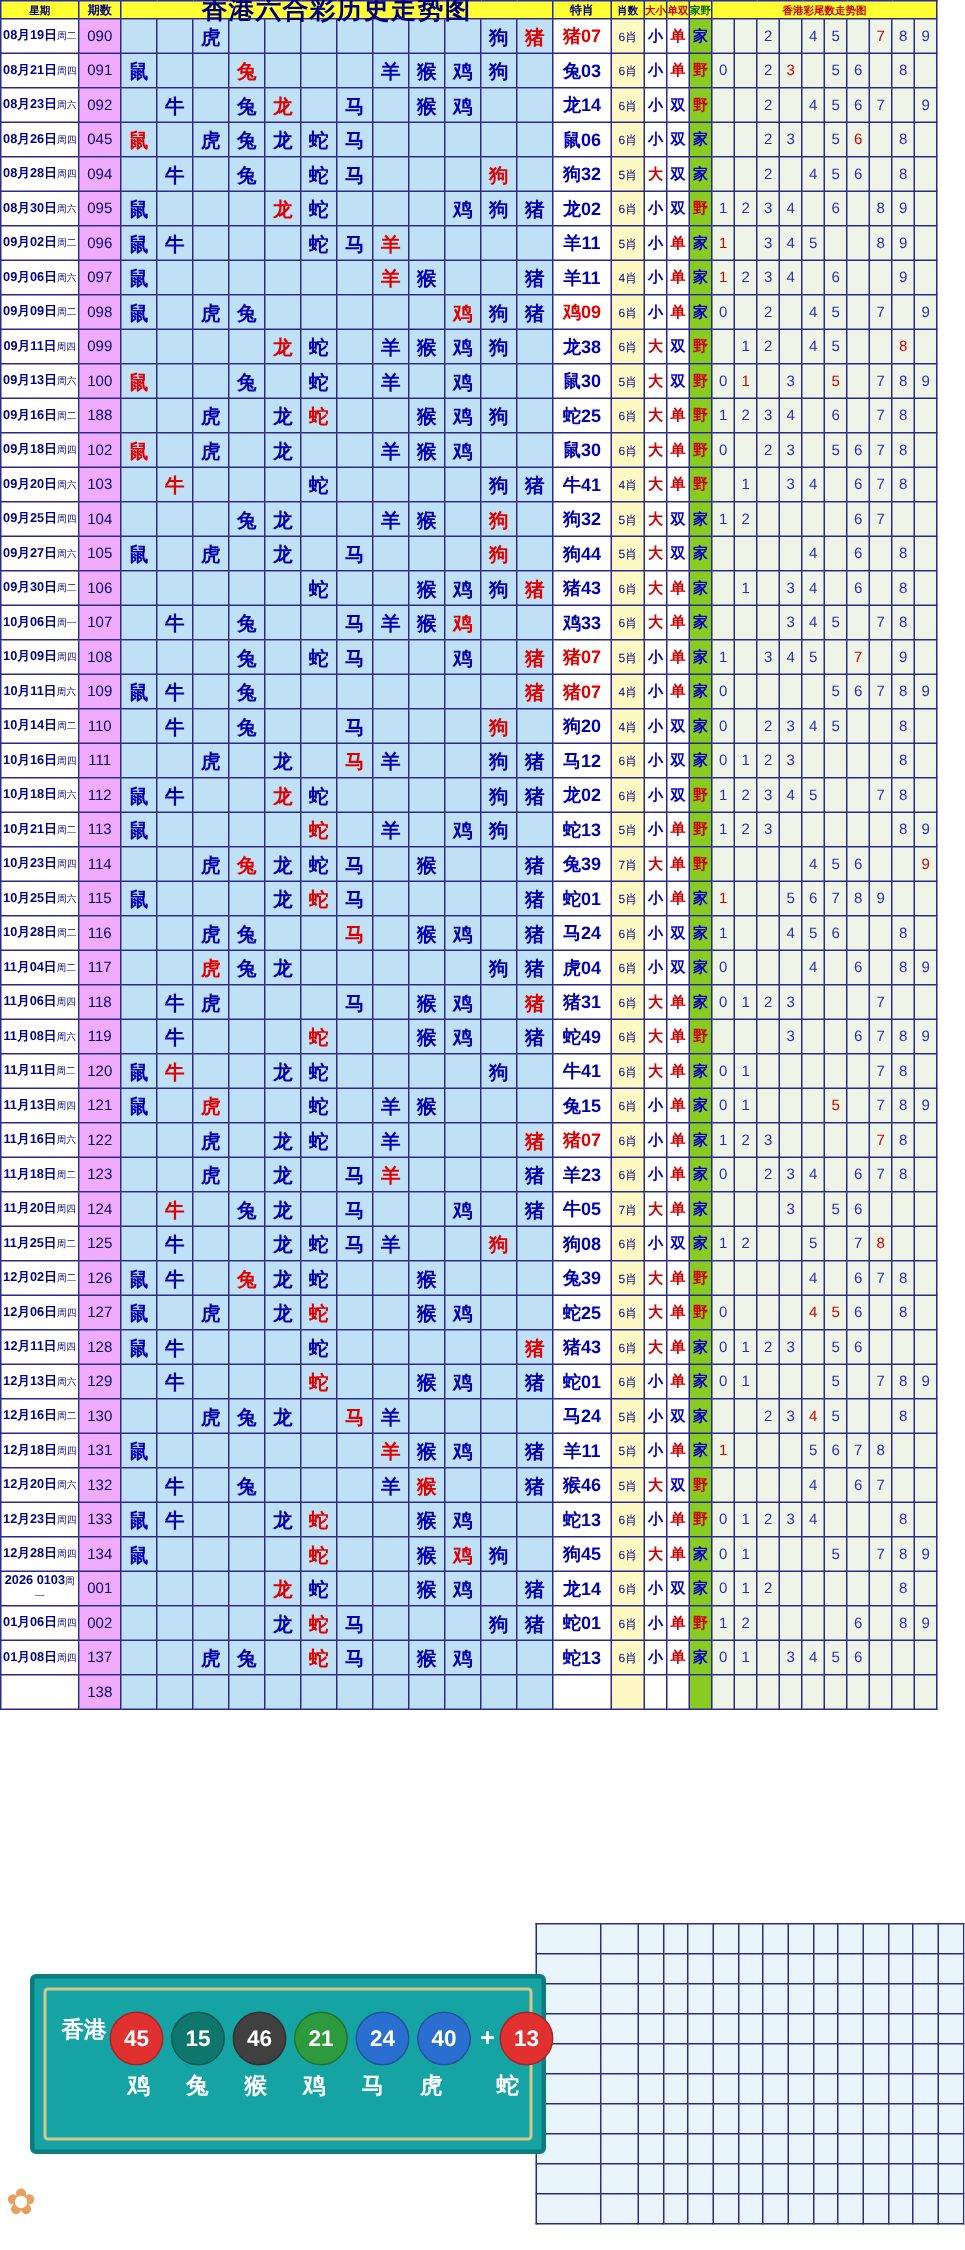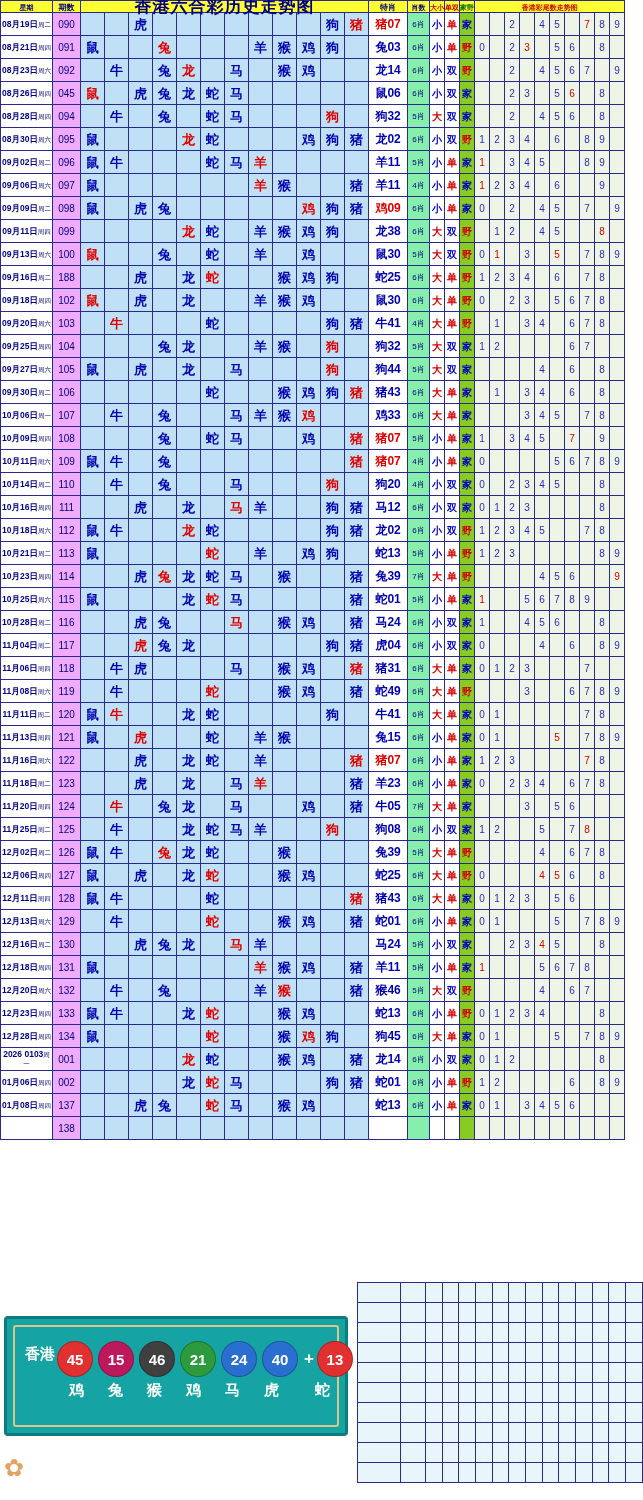--- a/index.html
+++ b/index.html
@@ -18,35 +18,35 @@
   .row td{height:22px;}
   .dt{background:#ffffff;font-size:8.5px;line-height:9px;color:#000080;}
   .dt b{font-weight:bold;}
   .dt .wd{font-size:6.5px;color:#000080;}
   .iss{background:#f0abfc;font-size:10px;color:#000080;}
   .cell{background:#bfe0f5;}
   .z{background:#bfe0f5;font-size:13px;font-weight:bold;color:#0000b0;}
   .z.r{color:#e00000;}
   .tx{background:#ffffff;font-size:12px;font-weight:bold;color:#0000b0;}
   .tx .r{color:#e00000;}
-  .sx{background:#86efac;font-size:8px;color:#000080;}
+  .sx{background:#fef9c3;font-size:8px;color:#000080;}
   .ds{background:#ffffff;font-size:10px;font-weight:bold;}
   .ds.big{color:#d00000;}
   .ds.small{color:#0000c0;}
   .ds2{background:#ffffff;font-size:10px;font-weight:bold;color:#0000c0;}
   .ds2.dan{color:#d00000;}
   .jy{background:#88cc22;font-size:10px;font-weight:bold;color:#0000c0;}
   .jy.ye{color:#d00000;}
   .tail{background:#eef5e6;font-size:10px;color:#2b2bbb;}
   .tail.r{color:#d00000;}
   
   #bottom{position:absolute;left:0;top:1282px;width:643px;height:218px;background:#ffffff;}
   .btail{position:absolute;left:357px;top:0;width:286px;height:190px;}
   .btail td{height:19px;background:#e8f6fb;border:1px solid #2a2a8a;}
-  .ballbox{position:absolute;left:4px;top:34px;width:344px;height:120px;background:#16a3a3;border:3px solid #0b7d7d;border-radius:4px;box-sizing:border-box;}
+  .ballbox{position:absolute;left:20px;top:34px;width:344px;height:120px;background:#16a3a3;border:3px solid #0b7d7d;border-radius:4px;box-sizing:border-box;}
   .ballinner{position:absolute;left:6px;top:6px;right:6px;bottom:6px;border:2px solid #d8c98a;border-radius:3px;}
   .hk{position:absolute;left:16px;top:26px;width:34px;text-align:center;color:#ffffff;font-size:15px;font-weight:bold;line-height:17px;}
   .balls{position:absolute;left:50px;top:22px;display:flex;align-items:center;}
   .ball{width:34px;height:34px;border-radius:50%;display:flex;align-items:center;justify-content:center;color:#fff;font-size:15px;font-weight:bold;margin-right:5px;border:1px solid rgba(0,0,0,.25);}
   .zlabels{position:absolute;left:50px;top:62px;display:flex;}
   .zlab{width:39px;text-align:center;color:#ffffff;font-size:15px;font-weight:bold;}
   .plus{color:#ffffff;font-size:17px;font-weight:bold;margin:0 3px 0 1px;}
   .wm{position:absolute;left:12px;top:170px;font-size:27px;font-weight:bold;color:#c9522a;opacity:.75;letter-spacing:1px;}
   .wmlogo{position:absolute;left:4px;top:172px;font-size:24px;color:#e08a3a;opacity:.8;}
 </style>
@@ -1814,21 +1814,21 @@
             <td></td>
           </tr>
         </tbody>
     </table>
 
     <div class="ballbox">
       <div class="ballinner"></div>
       <div class="hk"><span>香港</span></div>
       <div class="balls" id="balls">
           <div class="ball" style="background: rgb(224, 48, 48);">45</div>
-          <div class="ball" style="background: #be185d; text-align: right;">15</div>
+          <div class="ball" style="background: #0f766e; text-align: right;">15</div>
           <div class="ball" style="background: #404040;">46</div>
           <div class="ball" style="background: rgb(46, 154, 62);">21</div>
           <div class="ball" style="background: rgb(42, 111, 208);">24</div>
           <div class="ball" style="background: rgb(42, 111, 208);">40</div>
           <div class="plus">+</div>
           <div class="ball" style="background: rgb(224, 48, 48);">13</div>
         </div>
       <div class="zlabels" id="zlabels">
           <div class="zlab">鸡</div>
           <div class="zlab">兔</div>

